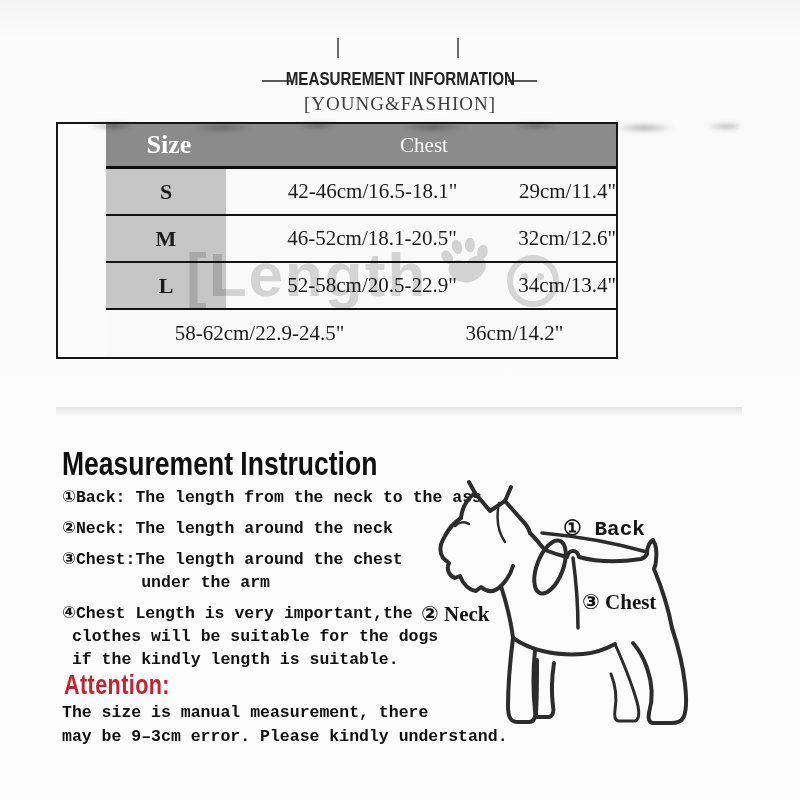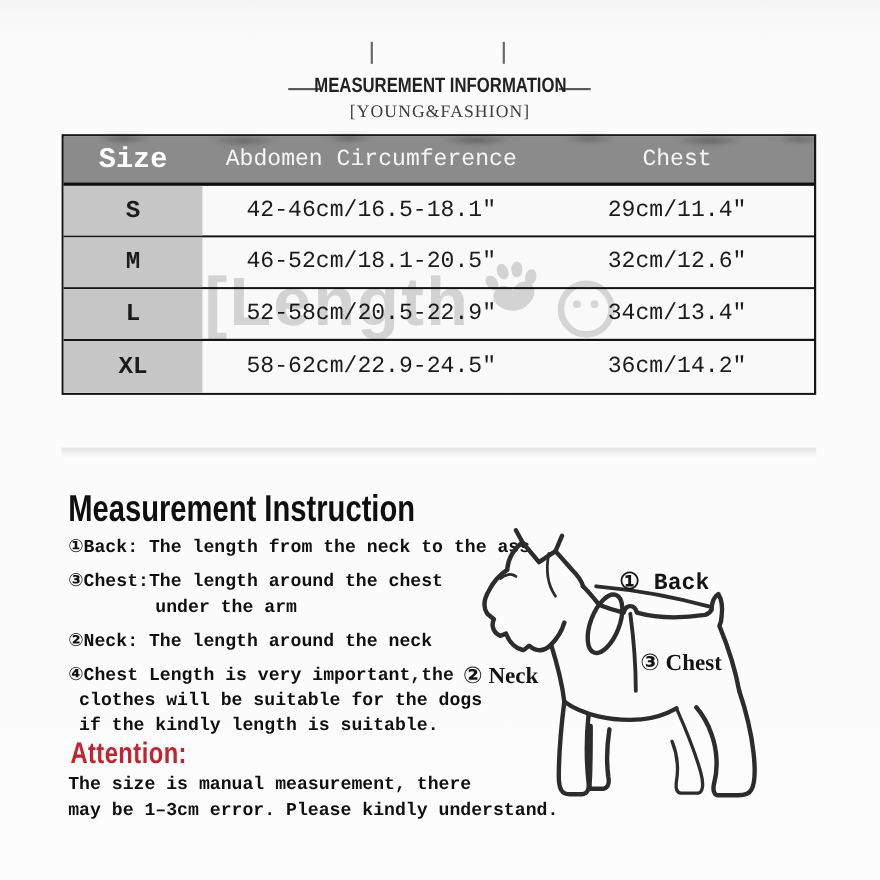--- a/index.html
+++ b/index.html
@@ -8,25 +8,25 @@
 
   
   .tick{position:absolute;width:2px;height:20px;background:#6a6a6a;top:38px;}
   .tick.t1{left:337px;} .tick.t2{left:457px;}
   .dash{position:absolute;height:2px;width:29px;background:#5a5a5a;top:80px;}
   .dash.d1{left:262px;} .dash.d2{left:508px;}
   .page-title{position:absolute;top:68px;left:0;width:800px;text-align:center;
       font-size:19px;font-weight:700;letter-spacing:0px;color:#222;}
   .page-title span{display:inline-block;transform:scaleX(.8);transform-origin:center;}
   .subtitle{position:absolute;top:93px;left:0;width:800px;text-align:center;
-      font-family:"Liberation Serif",serif;font-size:16px;color:#3c3c3c;letter-spacing:1px;}
+      font-family:"Liberation Serif",serif;font-size:19px;color:#3c3c3c;letter-spacing:1px;}
 
   
-  .size-table{position:absolute;left:56px;top:122px;width:686px;box-sizing:border-box;
-      border:2px solid #161616;font-family:Liberation Mono, monospace;}
+  .size-table{position:absolute;left:56px;top:122px;width:562px;box-sizing:border-box;
+      border:2px solid #161616;font-family:Liberation Serif, serif;padding-left:48px;}
   .t-head{display:flex;height:42px;background:#8b8b8b;border-bottom:3px solid #0d0d0d;}
   .t-row{display:flex;height:47px;background:#f9f9f9;border-bottom:2px solid #141414;box-sizing:border-box;}
   .t-row:last-child{border-bottom:none;}
   .c1{width:126px;display:flex;align-items:center;justify-content:center;}
   .c2{width:307px;display:flex;align-items:center;justify-content:center;}
   .c3{flex:1;display:flex;align-items:center;justify-content:center;}
   .t-head .c1{font-size:26px;font-weight:700;color:#ffffff;}
   .t-head .c2,.t-head .c3{font-size:21px;color:#f6f6f6;}
   .t-row .c1{background:#c6c6c6;font-size:22px;font-weight:600;color:#1b1b1b;}
   .t-row .c2,.t-row .c3{font-size:21px;color:#1b1b1b;}
@@ -88,40 +88,38 @@
   <div class="dash d2"></div>
 
   <div class="page-title">
     <span>MEASUREMENT INFORMATION</span>
   </div>
   <div class="subtitle">[YOUNG&amp;FASHION]</div>
 
   <div class="size-table">
     <div class="t-head">
       <div class="c1">Size</div>
-      <div class="c2">Abdomen Circumference</div>
       <div class="c3">Chest</div>
     </div>
     <div class="t-row">
       <div class="c1">S</div>
       <div class="c2">42-46cm/16.5-18.1"</div>
       <div class="c3">29cm/11.4"</div>
     </div>
     <div class="t-row">
       <div class="c1">M</div>
       <div class="c2">46-52cm/18.1-20.5"</div>
       <div class="c3">32cm/12.6"</div>
     </div>
     <div class="t-row">
       <div class="c1">L</div>
       <div class="c2">52-58cm/20.5-22.9"</div>
       <div class="c3">34cm/13.4"</div>
     </div>
     <div class="t-row">
-      <div class="c1">XL</div>
       <div class="c2">58-62cm/22.9-24.5"</div>
       <div class="c3">36cm/14.2"</div>
     </div>
   </div>
   <div class="table-shadow"></div>
   <div class="smudge"></div>
 
   <div class="watermark">
     <span>[Length</span>
     <svg class="wm-paw" width="58" height="58" viewBox="0 0 80 80">
@@ -135,31 +133,31 @@
     </svg>
     <span class="wm-badge">
         <i class="e1"></i>
         <i class="e2"></i>
       </span>
   </div>
 
   <div class="instr-heading">Measurement Instruction</div>
   <ul class="instr-list">
     <li>①Back: The length from the neck to the ass</li>
+    <li>②Neck: The length around the neck</li>
     <li>③Chest:The length around the chest
         under the arm</li>
-    <li>②Neck: The length around the neck</li>
     <li>④Chest Length is very important,the
  clothes will be suitable for the dogs
  if the kindly length is suitable.</li>
   </ul>
 
   <div class="attention-heading">Attention:</div>
   <div class="attention-note">The size is manual measurement, there
-may be 1–3cm error. Please kindly understand.</div>
+may be 9–3cm error. Please kindly understand.</div>
 
   <div class="diagram">
     <svg width="370" height="305" viewBox="0 0 370 305">
       <g fill="none" stroke="#2c2c2c" stroke-width="4" stroke-linecap="round" stroke-linejoin="round">
 
         <path d="M36,48 C37,38 42,29 50,23 L50,23 L65,41 L80,31 L95,48 C101,54 104,59 105,63"></path>
         <path d="M50,23 L44,12 M80,31 L86,17"></path>
 
         <path d="M36,48 C30,52 24,58 20,66 C15,74 14,82 18,88 L24,93 C21,99 24,106 30,108 L35,106 C38,114 44,120 51,121 L56,117 C63,123 70,122 76,116 C82,110 86,103 88,96"></path>
 

